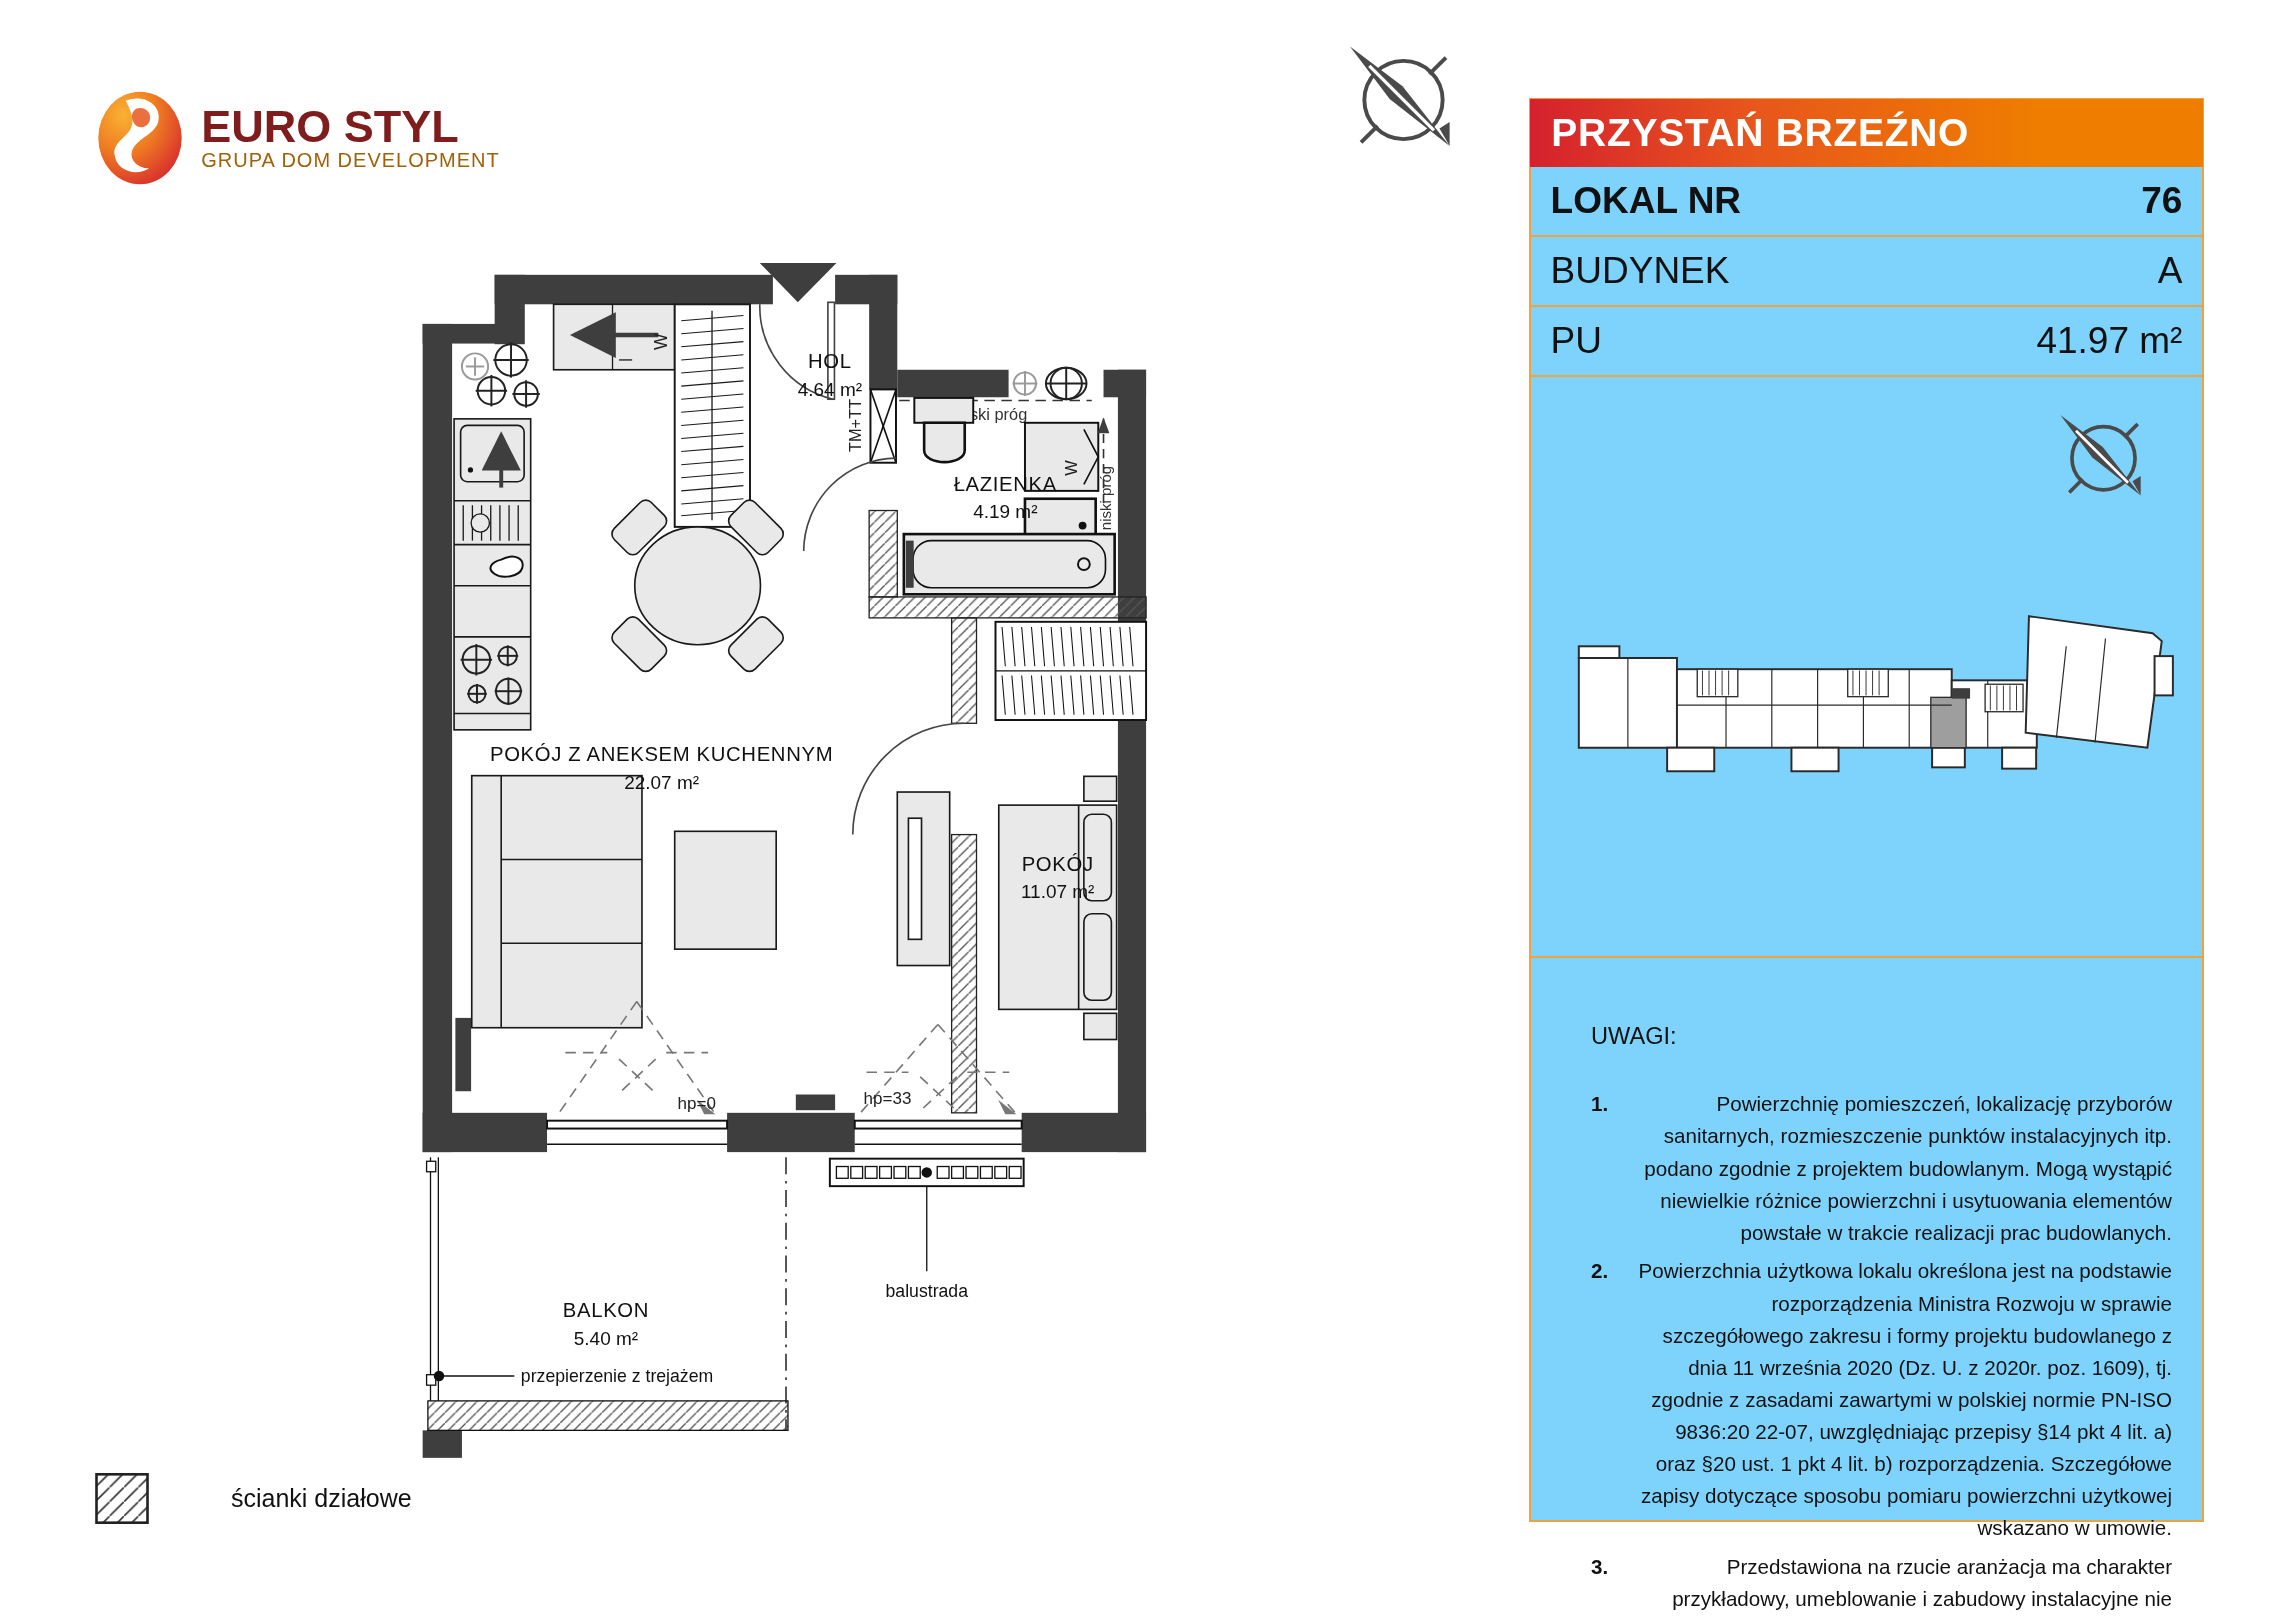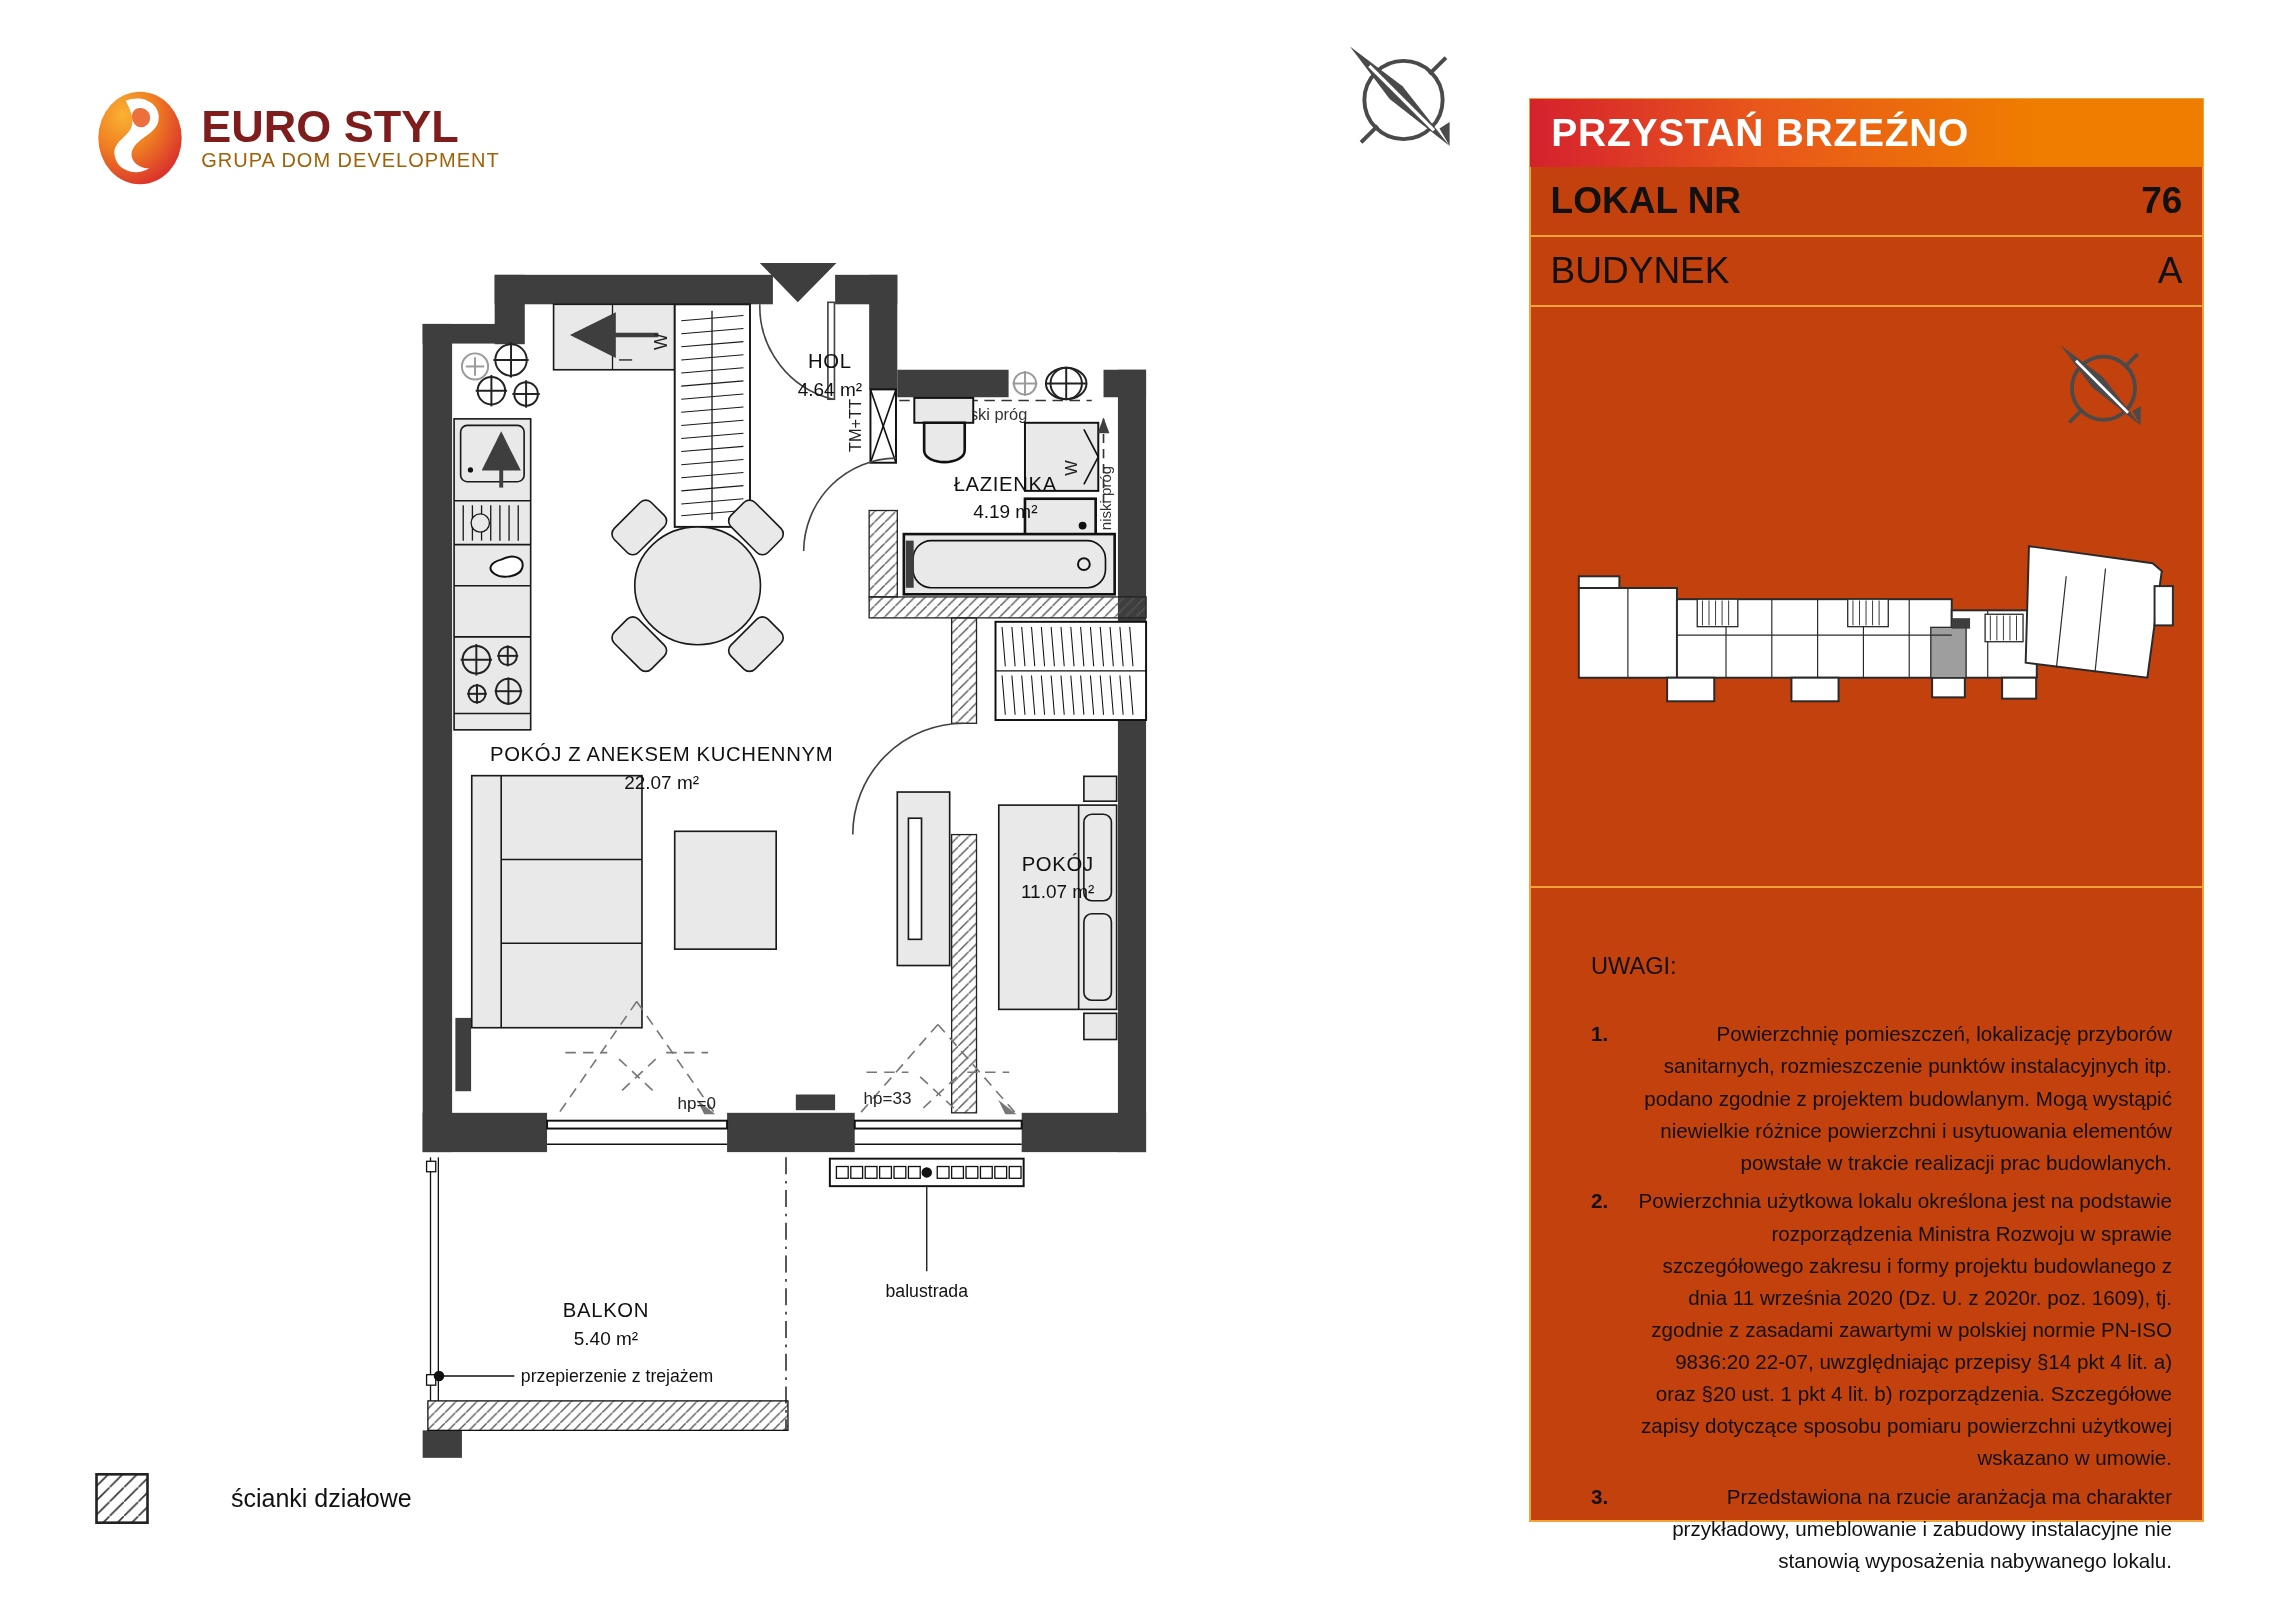--- a/index.html
+++ b/index.html
@@ -3,21 +3,21 @@
 <meta charset="utf-8">
 <style>
   html,body{margin:0;padding:0;background:#fff;}
   body{width:2295px;height:1623px;position:relative;font-family:"Liberation Sans",sans-serif;overflow:hidden;}
   .abs{position:absolute;}
   
   #logo{left:97px;top:90px;display:flex;align-items:center;gap:18.3px;}
   #logo .words .t1{font-size:45px;font-weight:800;color:#7f1d1d;letter-spacing:0px;line-height:1;}
   #logo .words .t2{font-size:20px;font-weight:500;color:#a16207;letter-spacing:1px;margin-top:0;}
   
-  #panel{left:1529px;top:98px;width:675px;height:1424px;border:2px solid #f0a23c;box-sizing:border-box;background:#c2410c;}
+  #panel{left:1529px;top:98px;width:675px;height:1424px;border:2px solid #f0a23c;box-sizing:border-box;background:#7dd3fc;}
   #panel-header{height:68px;background:linear-gradient(90deg,#d5212e 0%,#e8571b 34%,#ef7d00 75%);display:flex;align-items:center;padding-left:21px;color:#fff;font-size:39px;font-weight:700;letter-spacing:0.7px;margin:-0.7px -0.7px 0 -0.7px;}
   .prow{display:flex;justify-content:space-between;align-items:center;height:68px;border-bottom:2px solid #f0a23c;padding:0 19.6px;font-size:37px;color:#111;text-align:right;}
   .prow.b{font-weight:700;}
   #panel-mid{position:relative;height:579px;border-bottom:2px solid #f0a23c;}
   #notes{padding:65px 30px 0 60px;color:#111;}
   #notes .title{font-size:23.6px;font-weight:400;}
   #notes ol{list-style:none;margin:38px 0 0 0;padding:0;}
   #notes li{display:flex;margin:0 0 6.5px 0;}
   #notes li .n{width:47px;flex:0 0 47px;font-weight:700;font-size:20.6px;line-height:1.56;}
   #notes li .t{width:576px;font-size:20.6px;line-height:1.56;text-align:right;}
@@ -63,20 +63,24 @@
   <div id="panel-header">
     <span>PRZYSTAŃ BRZEŹNO</span>
   </div>
   <div class="prow b">
     <span class="l">LOKAL NR</span>
     <span class="v">76</span>
   </div>
   <div class="prow">
     <span class="l">BUDYNEK</span>
     <span class="v">A</span>
+  </div>
+  <div class="prow">
+    <span class="l">PU</span>
+    <span class="v">41.97 m²</span>
   </div>
 
   <div id="panel-mid">
 
     <svg class="abs" style="left:517px;top:26px;" width="111" height="121" viewBox="-105 -105 210 230">
       <g transform="rotate(-45)" stroke="#4a4a4a" fill="#4a4a4a">
         <circle cx="0" cy="0" r="60" fill="none" stroke-width="7"></circle>
         <line x1="-92" y1="0" x2="-56" y2="0" stroke-width="7"></line>
         <line x1="56" y1="0" x2="92" y2="0" stroke-width="7"></line>
         <polygon points="0,-116 14,-16 0,100 -14,-16" stroke="none"></polygon>

